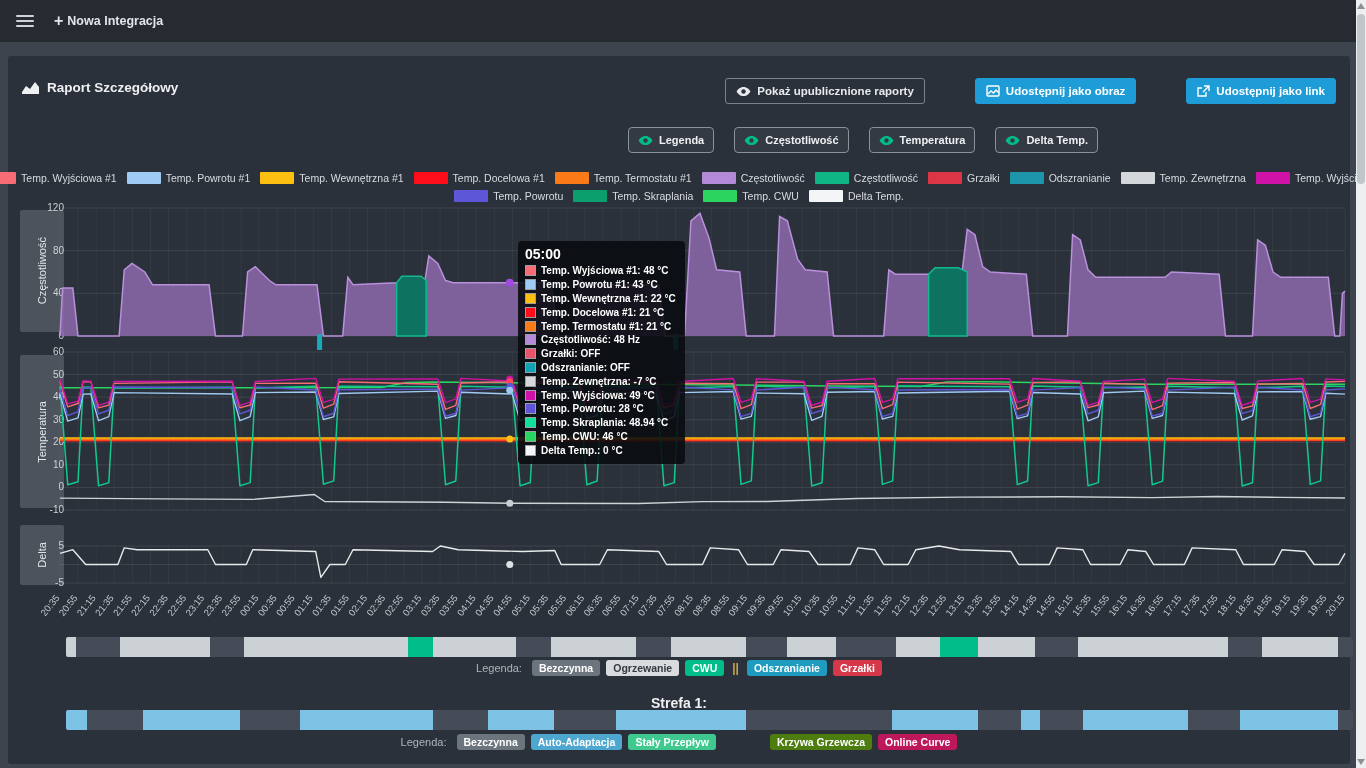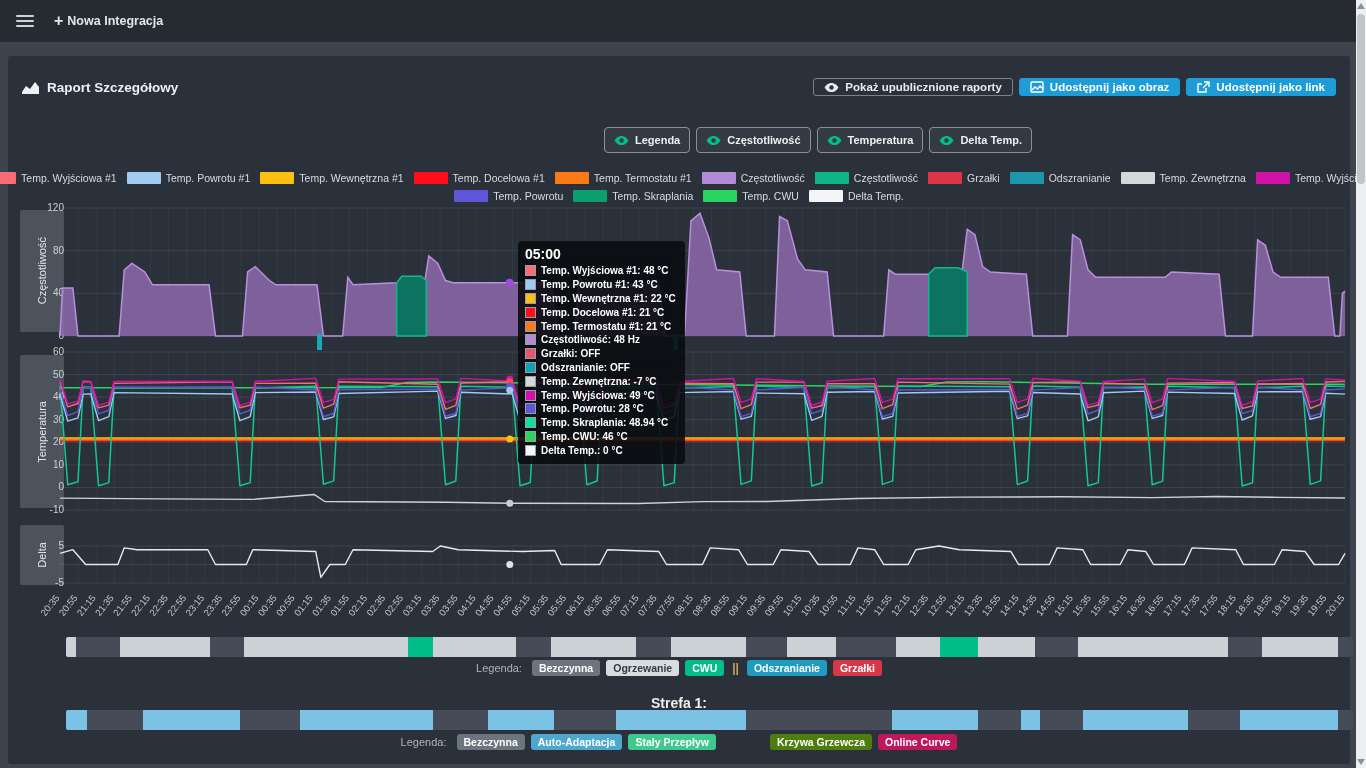--- a/index.html
+++ b/index.html
@@ -22,33 +22,33 @@
     border-top:4px solid #aeb4bb; }
   .nav-icon { color:#cfd3d8; cursor:pointer; display:flex; align-items:center; }
   .nav-logout { display:flex; align-items:center; gap:5px; font-size:12.5px; font-weight:bold; cursor:pointer; }
 
   
   .panel { position:absolute; left:8px; top:56px; width:1342px; height:708px; background:#2b313a;
     border-radius:3px; }
   .title-row { position:absolute; left:14px; top:24px; display:flex; align-items:center; gap:8px;
     color:#eef0f2; font-size:13.5px; font-weight:bold; }
   .hdr-buttons { position:absolute; right:14px; top:22px; display:flex; gap:6px; }
-  .btn { height:18px; display:flex; align-items:center; gap:6px; padding:0 10px; border-radius:3px;
+  .btn { height:26px; display:flex; align-items:center; gap:6px; padding:0 10px; border-radius:3px;
     font-size:11.5px; font-weight:bold; color:#fff; cursor:pointer; white-space:nowrap; }
   .btn-outline { background:transparent; border:1px solid #7a828c; color:#e8eaed; }
-  .btn-blue { background:#1e9cd7; border:1px solid #1e9cd7; }
+  .btn-blue { background:#1e9cd7; border:1px solid #1e9cd7;margin-left:44px; }
 
   .date-group { position:absolute; left:14px; top:70px; width:318px; height:30px; display:flex;
     border:1px solid #7a828c; border-radius:4px; overflow:hidden; }
   .date-icon { width:34px; display:flex; align-items:center; justify-content:center;
     border-right:1px solid #7a828c; color:#e8eaed; }
   .date-value { flex:1; display:flex; align-items:center; padding-left:12px; color:#eef0f2;
     font-size:12px; font-weight:bold; background:transparent; cursor:text; }
 
-  .toggles { position:absolute; left:596px; top:71px; display:flex; gap:6px;border-radius:10px; }
+  .toggles { position:absolute; left:620px; top:71px; display:flex; gap:20px;border-radius:10px; }
   .toggle-btn { height:26px; display:flex; align-items:center; gap:6px; padding:0 9px;
     background:#333a44; border:1px solid #8a9199; border-radius:4px; color:#eef0f2;
     font-size:11px; font-weight:bold; cursor:pointer; white-space:nowrap; }
   .toggle-btn .eye { color:#00bd8a; display:flex; }
 
   
   .leg-row { position:absolute; left:0; width:1342px; display:flex; justify-content:center;
     align-items:center; gap:10px; white-space:nowrap; }
   #legend-row1 { top:116px; } #legend-row2 { top:134px; }
   .leg-item { display:flex; align-items:center; gap:5px; cursor:pointer; }

